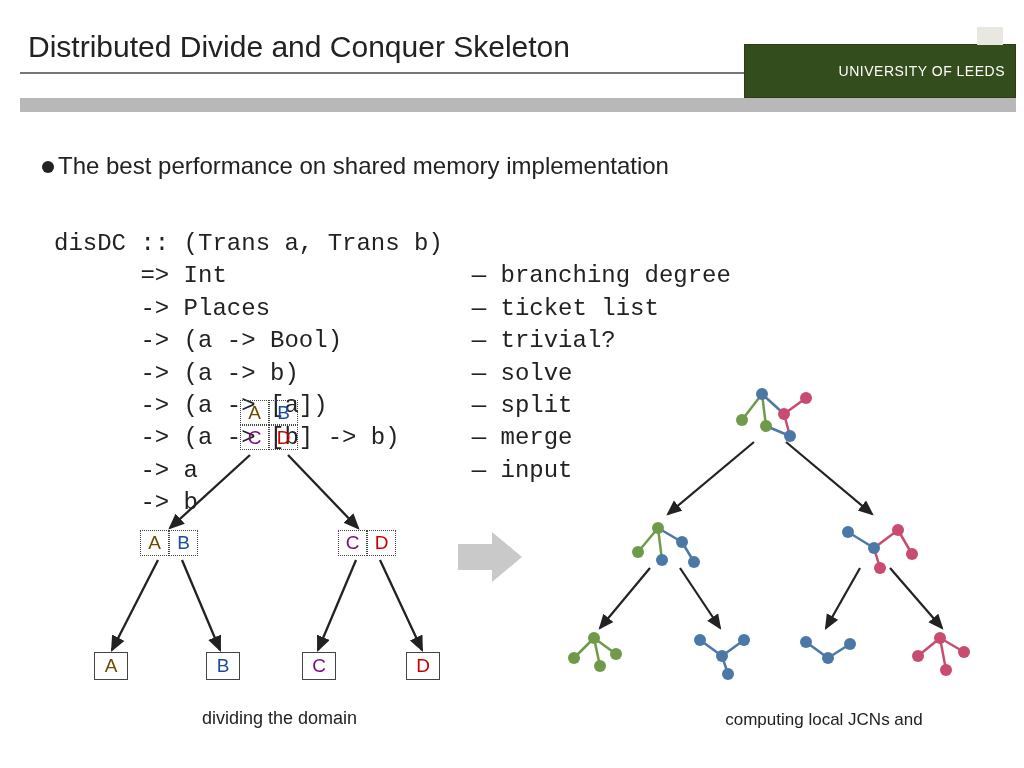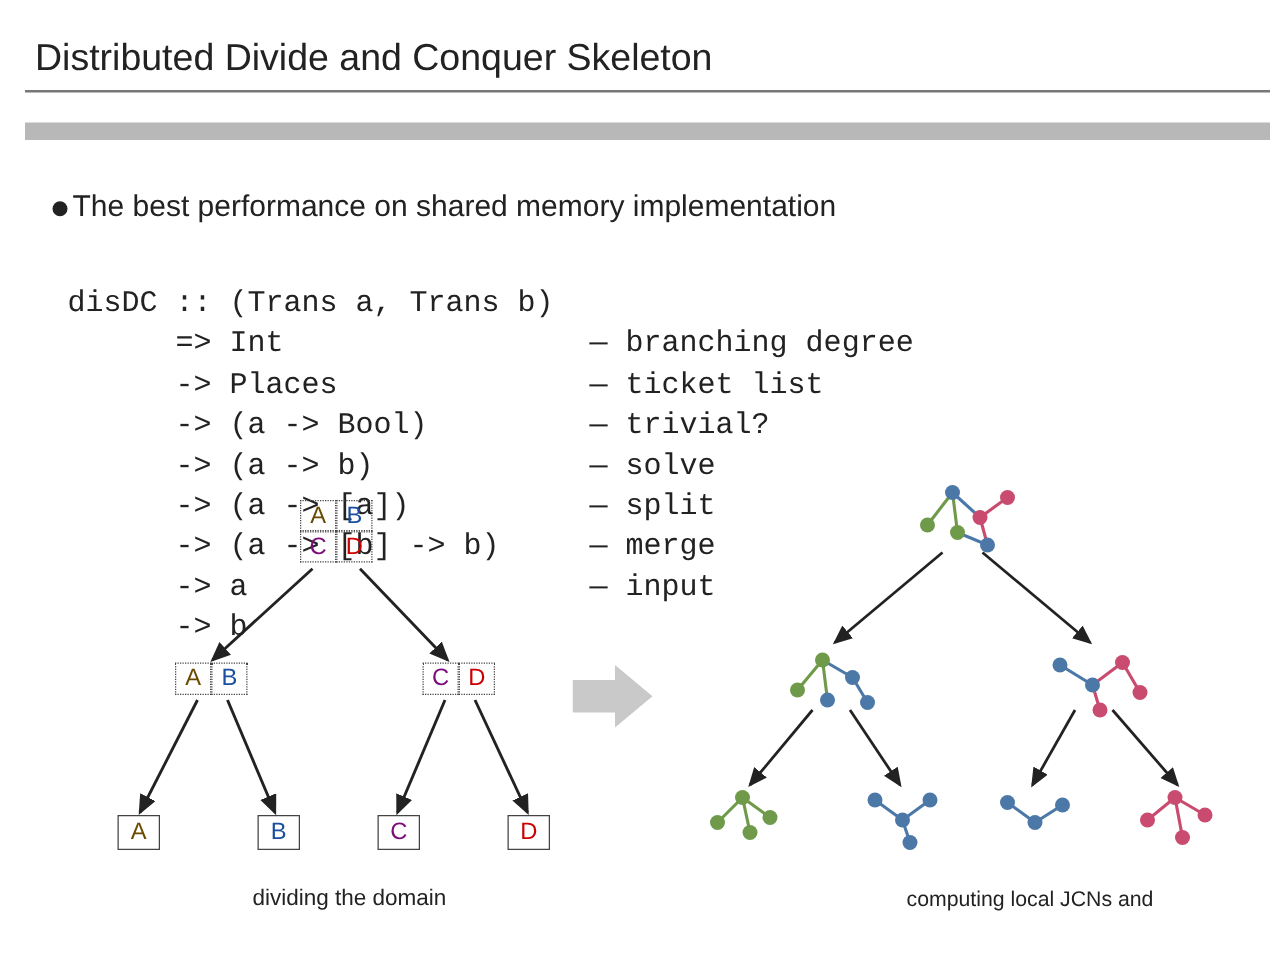--- a/index.html
+++ b/index.html
@@ -72,20 +72,24 @@
   .caption-right { position:absolute; left:664px; top:710px; font-size:17px; text-align:center; color:#222; width:320px; }
 
 </style>
 </head>
 <body>
 
 <div class="title">Distributed Divide and Conquer Skeleton</div>
 <div class="header-rule-wrap">
   <div class="rule-thin"></div>
   <div class="rule-thick"></div>
+  <div class="logo-box">
+    <div class="tower"></div>
+    <span class="logo-text">UNIVERSITY OF LEEDS</span>
+  </div>
 </div>
 
 <div class="bullet-line">
   <div class="dot"></div>
   <div class="bullet-text">The best performance on shared memory implementation</div>
 </div>
 
 <pre class="code-block">disDC :: (Trans a, Trans b)
       =&gt; Int                 — branching degree
       -&gt; Places              — ticket list

